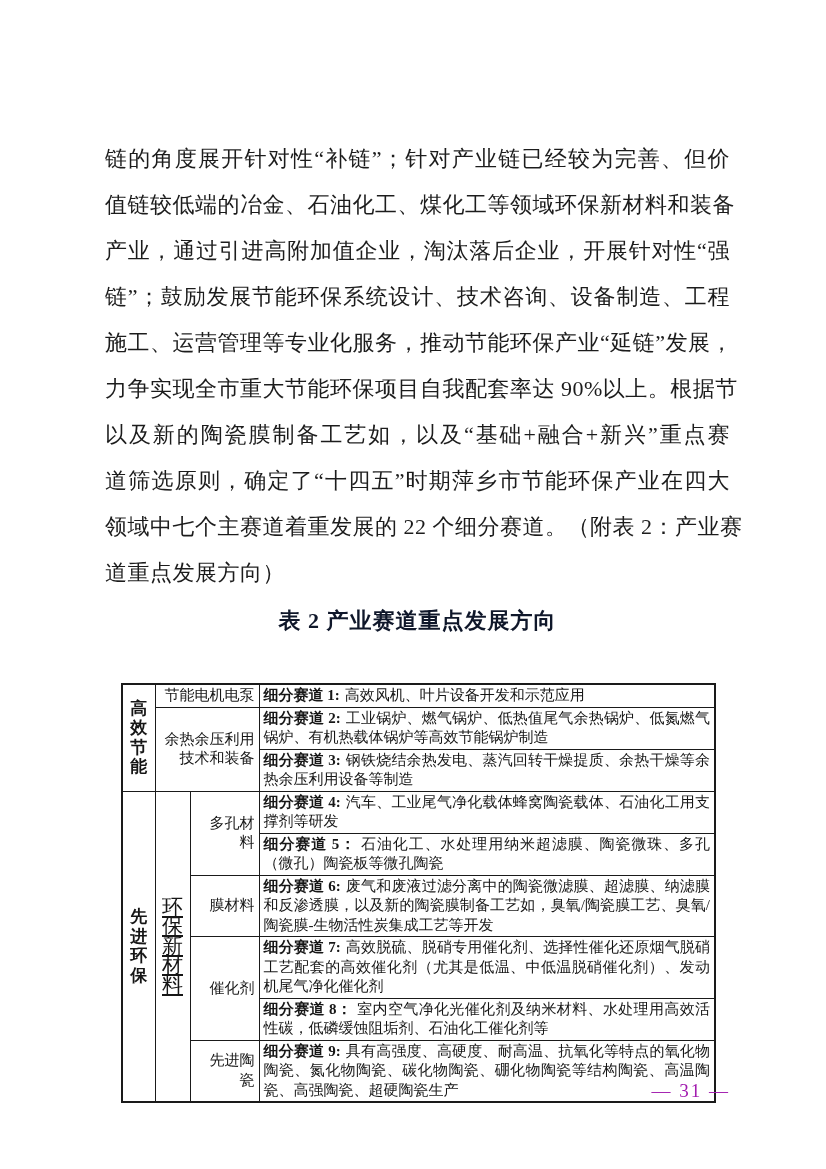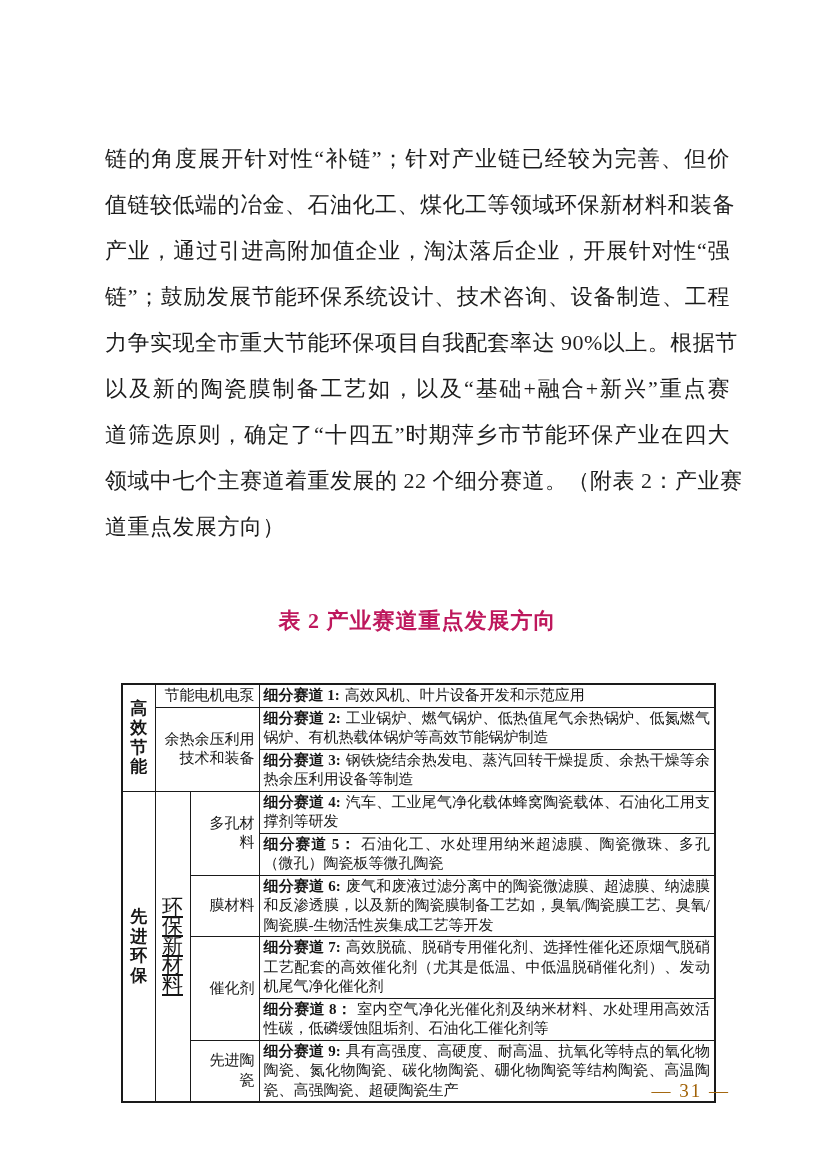--- a/index.html
+++ b/index.html
@@ -39,21 +39,21 @@
   }
   
   .table-title {
     position: absolute;
     left: 105px; top: 606px;
     width: 625px;
     text-align: center;
     font-size: 22px;
     font-weight: 700;
     letter-spacing: 1px;
-    color: #be185d;
+    color: #0f172a;
   }
   
   table.tracks {
     position: absolute;
     left: 121px; top: 639px;
     width: 593px;
     border-collapse: collapse;
     table-layout: fixed;
     font-size: 15px;
     color: #161616;
@@ -91,33 +91,34 @@
     margin-right: 5px;
   }
   
   .page-number {
     position: absolute;
     left: 630px; top: 1080px;
     width: 100px;
     text-align: right;
     font-size: 19px;
     letter-spacing: 2px;
-    color: #a16207;
+    color: #a21caf;
   }
 </style>
 </head>
 <body>
 
 <div class="sheet">
 
   <div class="body-text">
     <div class="pline">链的角度展开针对性“补链”；针对产业链已经较为完善、但价</div>
     <div class="pline">值链较低端的冶金、石油化工、煤化工等领域环保新材料和装备</div>
     <div class="pline">产业，通过引进高附加值企业，淘汰落后企业，开展针对性“强</div>
     <div class="pline">链”；鼓励发展节能环保系统设计、技术咨询、设备制造、工程</div>
+    <div class="pline">施工、运营管理等专业化服务，推动节能环保产业“延链”发展，</div>
     <div class="pline">力争实现全市重大节能环保项目自我配套率达 90%以上。根据节</div>
     <div class="pline">以及新的陶瓷膜制备工艺如，以及“基础+融合+新兴”重点赛</div>
     <div class="pline">道筛选原则，确定了“十四五”时期萍乡市节能环保产业在四大</div>
     <div class="pline">领域中七个主赛道着重发展的 22 个细分赛道。（附表 2：产业赛</div>
     <div class="pline">道重点发展方向）</div>
   </div>
 
   <div class="table-title">表 2 产业赛道重点发展方向</div>
 
   <table class="tracks">

